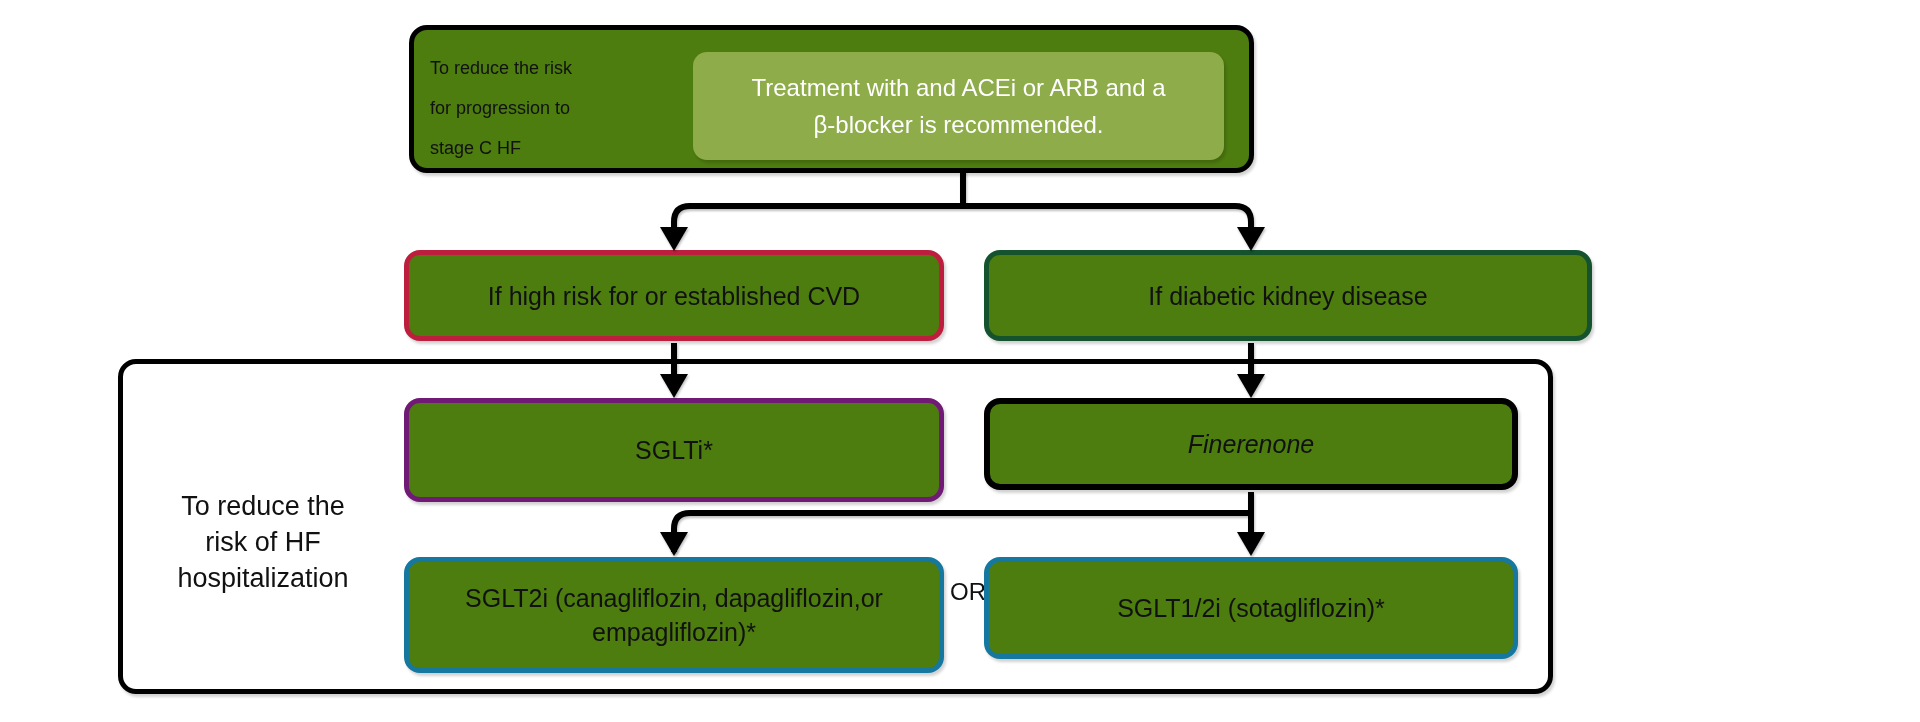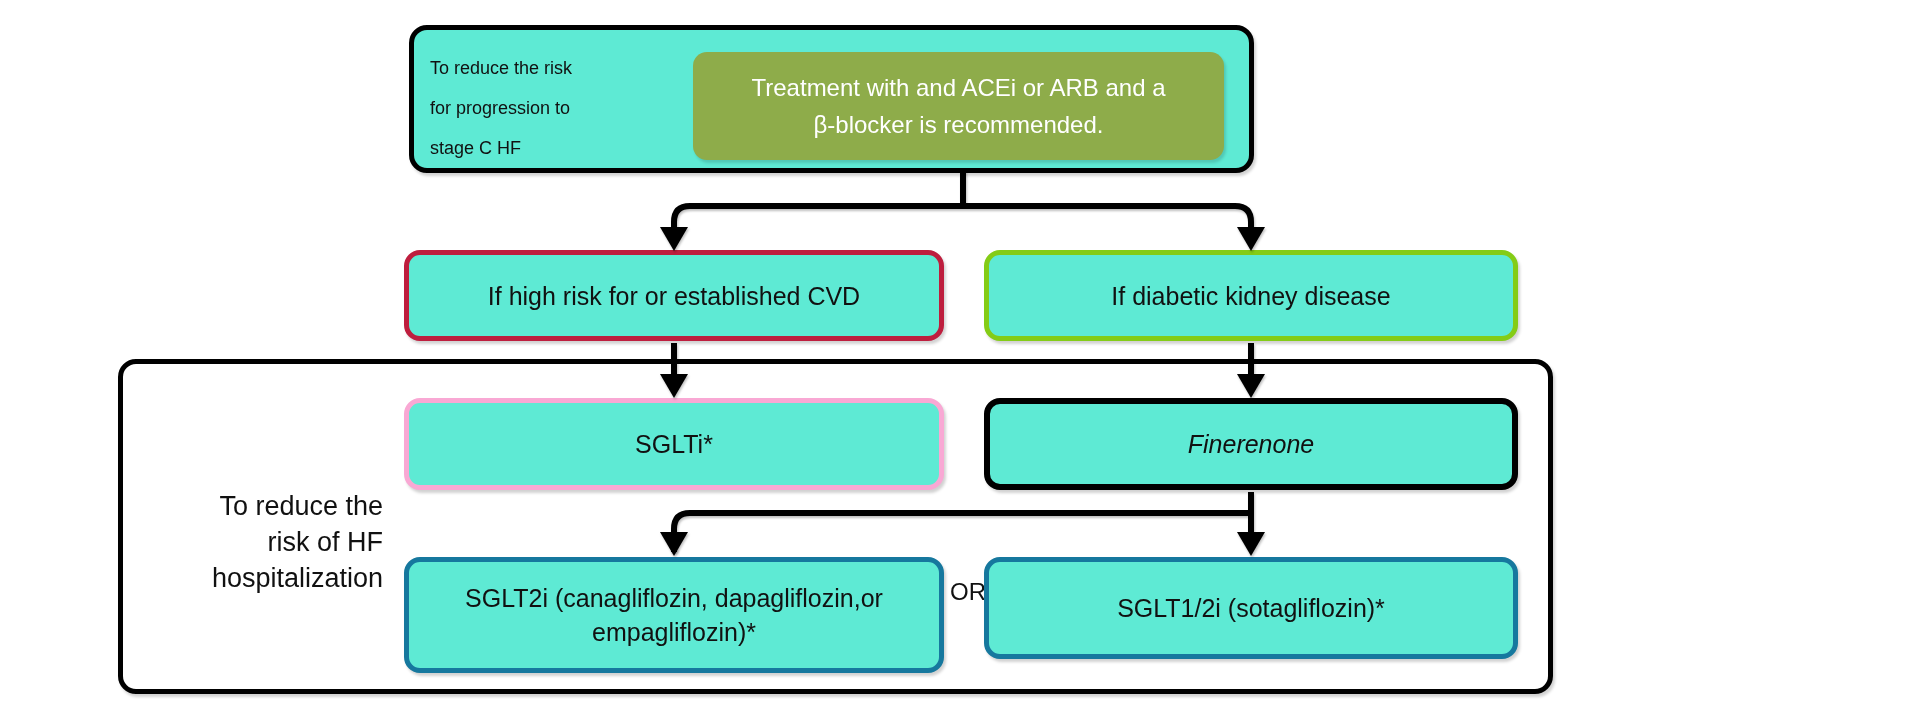--- a/index.html
+++ b/index.html
@@ -14,21 +14,21 @@
     background: #ffffff;
     overflow: hidden;
   }
 
   .fbox {
     position: absolute;
     display: flex;
     align-items: center;
     justify-content: center;
     text-align: center;
-    background: #5eead4;
+    background: #4d7c0f;
     border-radius: 16px;
     font-size: 25px;
     line-height: 34px;
     white-space: pre-line;
     box-shadow: 2px 3px 3px rgba(0,0,0,0.18);
   }
 
   .box-stageb {
     left: 409px; top: 25px; width: 845px; height: 148px;
     border: 5px solid #000000;
@@ -51,42 +51,42 @@
     background: #8EAC4A;
     color: #ffffff;
     border-radius: 14px;
     font-size: 24px;
     line-height: 37px;
     box-shadow: 2px 3px 3px rgba(0,0,0,0.15);
     margin-top: 8px;
   }
 
   .box-cvd  { left: 404px; top: 250px; width: 540px; height: 91px; border: 5px solid #BE1E3E; }
-  .box-dkd  { left: 984px; top: 250px; width: 534px; height: 91px; border: 5px solid #84cc16; }
+  .box-dkd  { left: 984px; top: 250px; width: 608px; height: 91px; border: 5px solid #14532d; }
 
   .container-hf {
     position: absolute;
     left: 118px; top: 359px; width: 1435px; height: 335px;
     border: 5px solid #000000;
     border-radius: 18px;
     background: transparent;
     box-shadow: 2px 3px 3px rgba(0,0,0,0.18);
   }
 
   .label-hf {
     position: absolute;
     left: 143px; top: 488px;
     width: 240px;
     font-size: 27px;
     line-height: 36px;
     white-space: pre-line;
-    text-align: right;
+    text-align: center;
   }
 
-  .box-sglti      { left: 404px; top: 398px; width: 540px; height: 92px;  border: 5px solid #f9a8d4; }
+  .box-sglti      { left: 404px; top: 398px; width: 540px; height: 104px;  border: 5px solid #701a75; }
   .box-finerenone { left: 984px; top: 398px; width: 534px; height: 92px;  border: 6px solid #000000; font-style: italic; }
   .box-sglt2i     { left: 404px; top: 557px; width: 540px; height: 116px; border: 5px solid #16789E; }
   .box-sglt12i    { left: 984px; top: 557px; width: 534px; height: 102px; border: 5px solid #16789E; }
 
   .or-label {
     position: absolute;
     left: 938px; top: 580px;
     width: 48px;
     text-align: right;
     font-size: 24px;

